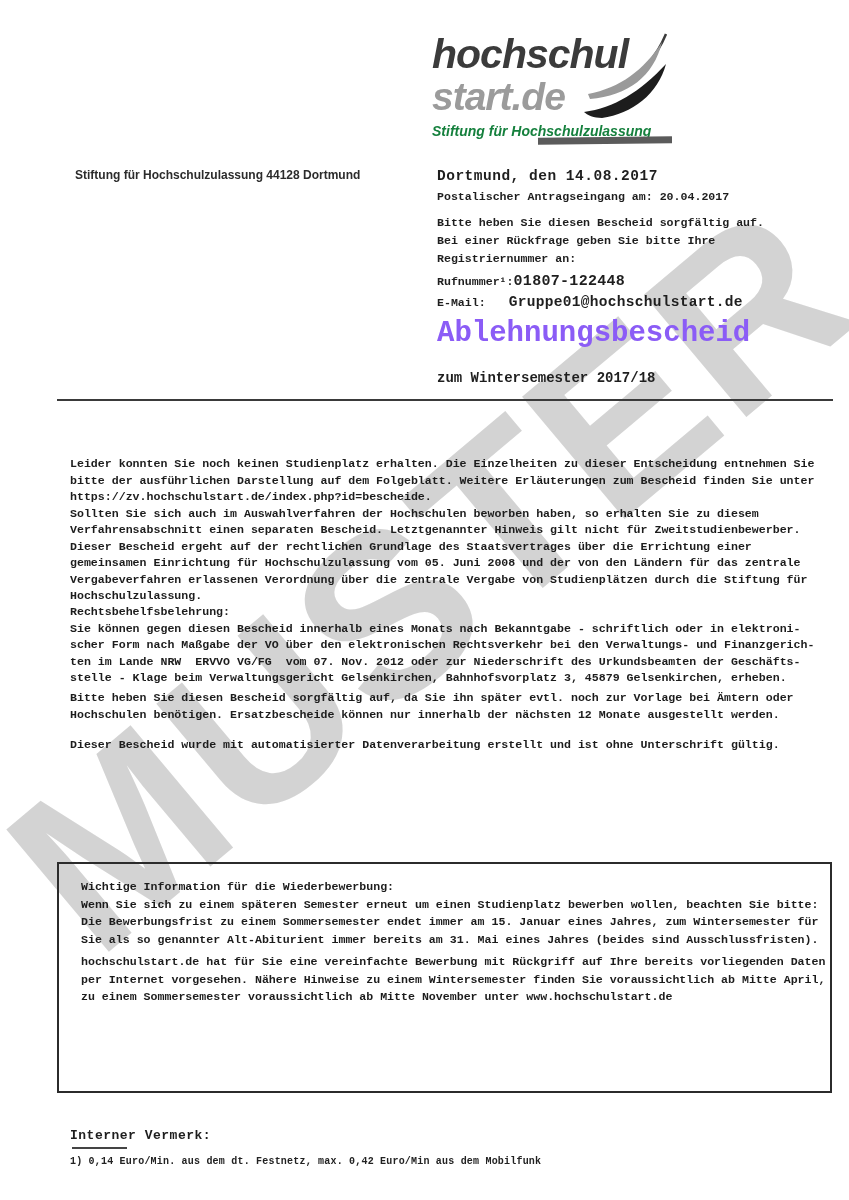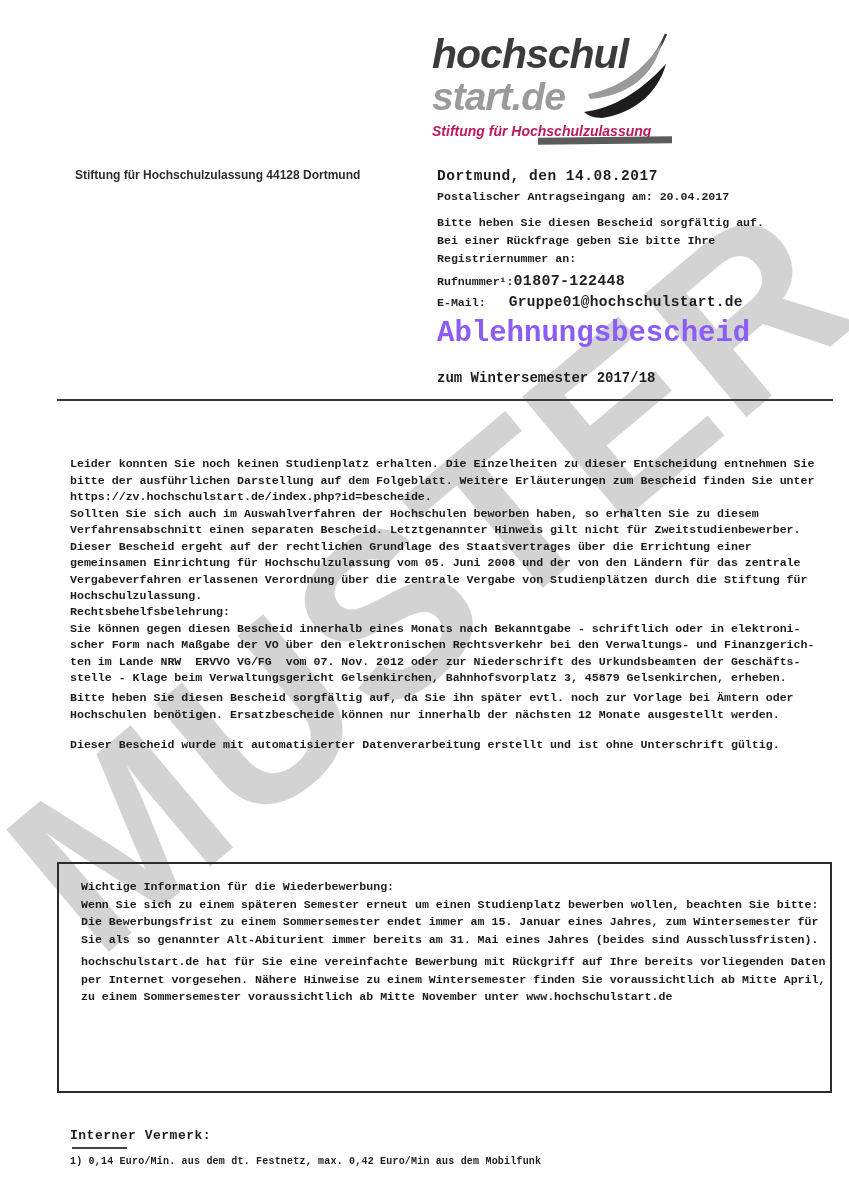--- a/index.html
+++ b/index.html
@@ -16,21 +16,21 @@
     font-weight:800;font-size:232px;letter-spacing:4px;
     color:#c9c9c9;opacity:.8;white-space:nowrap;line-height:1;
     user-select:none;
   }
   .content{position:absolute;inset:0;z-index:1;text-decoration:underline;}
   
   .logo{position:absolute;left:432px;top:34px;width:250px;
     font-family:"Liberation Sans","DejaVu Sans",sans-serif;font-style:italic;line-height:1;}
   .logo-l1{font-size:41px;font-weight:800;color:#3b3b3b;letter-spacing:-1px;}
   .logo-l2{font-size:39px;font-weight:800;color:#9b9b9b;letter-spacing:-1px;margin-top:2px;}
-  .logo-tagline{font-size:14px;font-weight:700;color:#be185d;margin-top:8px;letter-spacing:0px;}
+  .logo-tagline{font-size:14px;font-weight:700;color:#15803d;margin-top:8px;letter-spacing:0px;}
   .logo-swoosh{position:absolute;left:148px;top:-2px;width:92px;height:108px;}
   .logo-bar{position:absolute;left:538px;top:137px;width:134px;height:7px;background:#5b5b5b;transform:rotate(-0.6deg);}
   
   .sender{position:absolute;left:75px;top:168px;
     font-family:"Liberation Sans","DejaVu Sans",sans-serif;
     font-size:12px;font-weight:700;color:#2c2c2c;}
   
   .rcol{position:absolute;left:437px;top:168px;width:400px;font-weight:700;}
   .date-line{font-size:14.5px;letter-spacing:.5px;}
   .meta-line{font-size:11.6px;margin-top:6px;}

